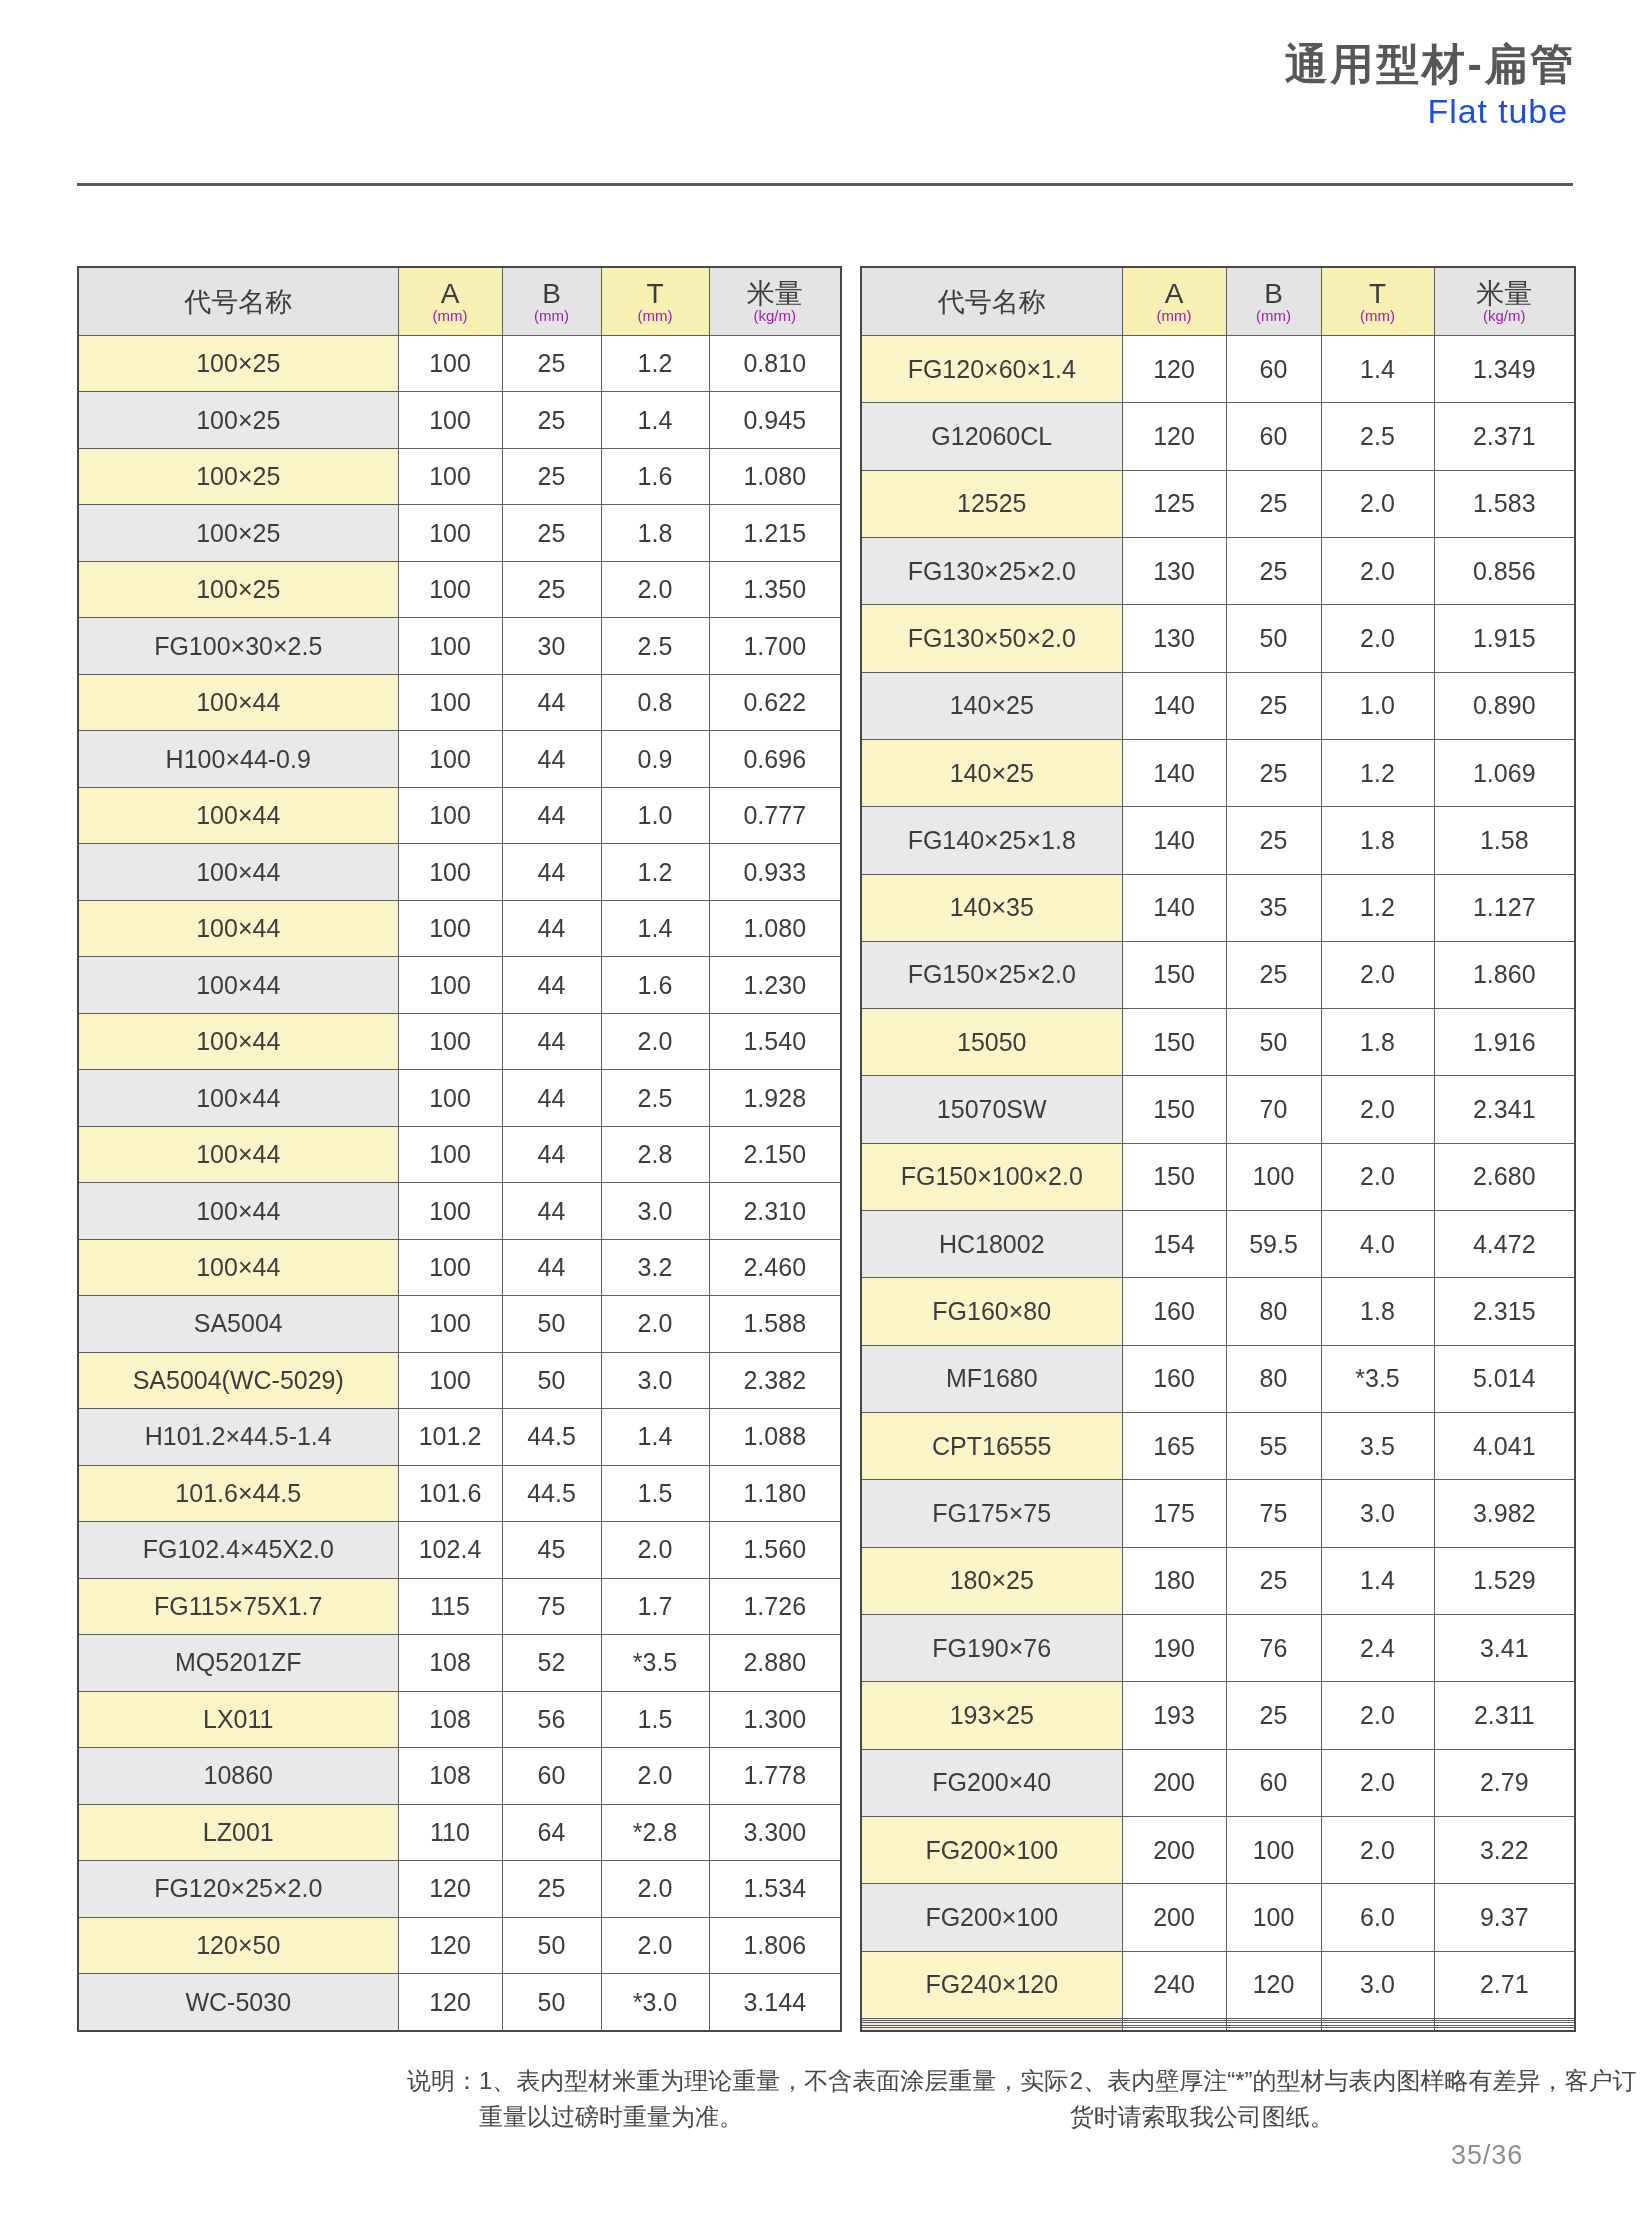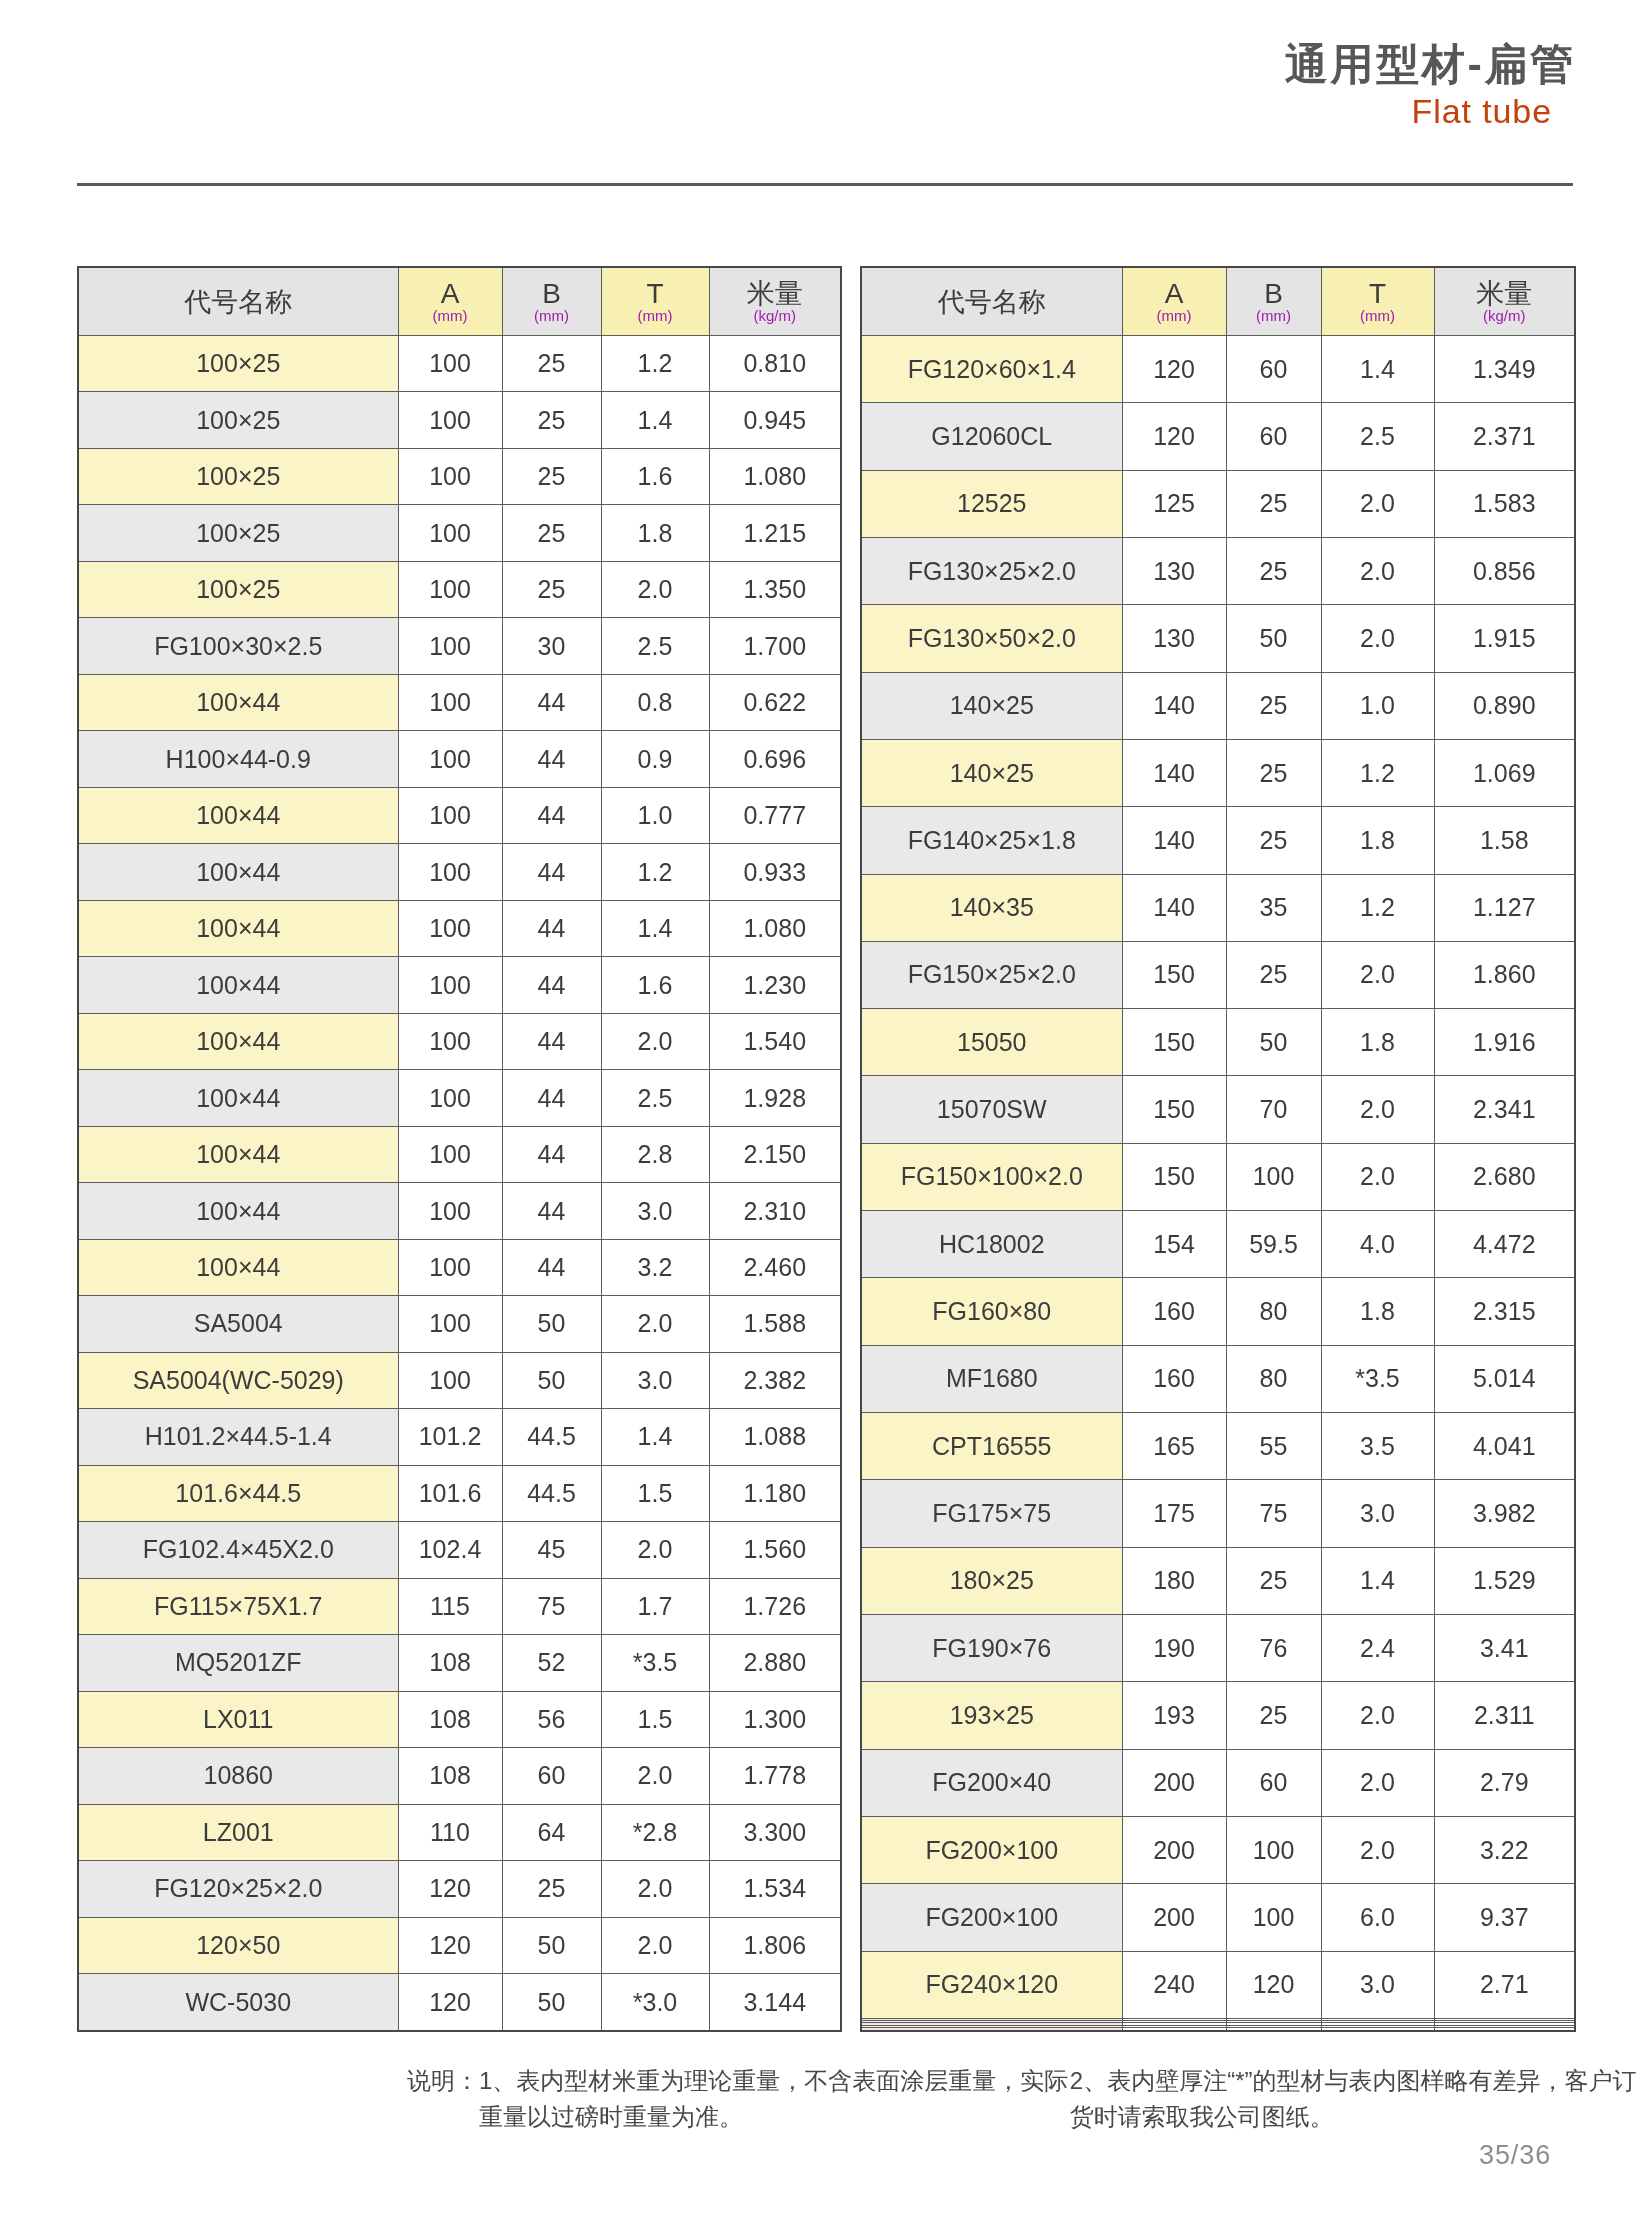--- a/index.html
+++ b/index.html
@@ -11,22 +11,22 @@
     color:#3c3c3c;
   }
 
   
   .page-title {
     position:absolute; top:36px; right:69px;
     font-size:43px; font-weight:bold; color:#575757;
     letter-spacing:2.7px;
   }
   .page-subtitle {
-    position:absolute; top:92px; right:93px;
-    font-size:34px; color:#c2410c; letter-spacing:0.9px;
+    position:absolute; top:92px; right:77px;
+    font-size:34px; color:#1d4ed8; letter-spacing:0.9px;
   }
   .title-rule {
     position:absolute; top:183px; left:77px;
     width:1496px; height:2.7px; background:#5a5a5a;
   }
 
   
   .table-wrap { position:absolute; top:266px; }
   .table-wrap.left  { left:77px;  width:762px; height:1766px; }
   .table-wrap.right { left:860px; width:713px; height:1766px; }
@@ -55,21 +55,21 @@
   
   .notes {
     position:absolute; left:407px; top:2063px;
     display:flex; font-size:24px; color:#474747; line-height:36px;
   }
   .notes-label { flex:0 0 auto; }
   .notes-items { display:flex; flex-direction:row; }
 
   .page-number {
     position:absolute; left:1451px; top:2140px;
-    font-size:27px; color:#8e8e8e; letter-spacing:0.9px;margin-left:28px;
+    font-size:27px; color:#8e8e8e; letter-spacing:0.9px;
   }
 </style>
 </head>
 <body>
 
 <div class="page-title">通用型材-扁管</div>
 <div class="page-subtitle">Flat tube</div>
 <div class="title-rule"></div>
 
 <div class="table-wrap left">

